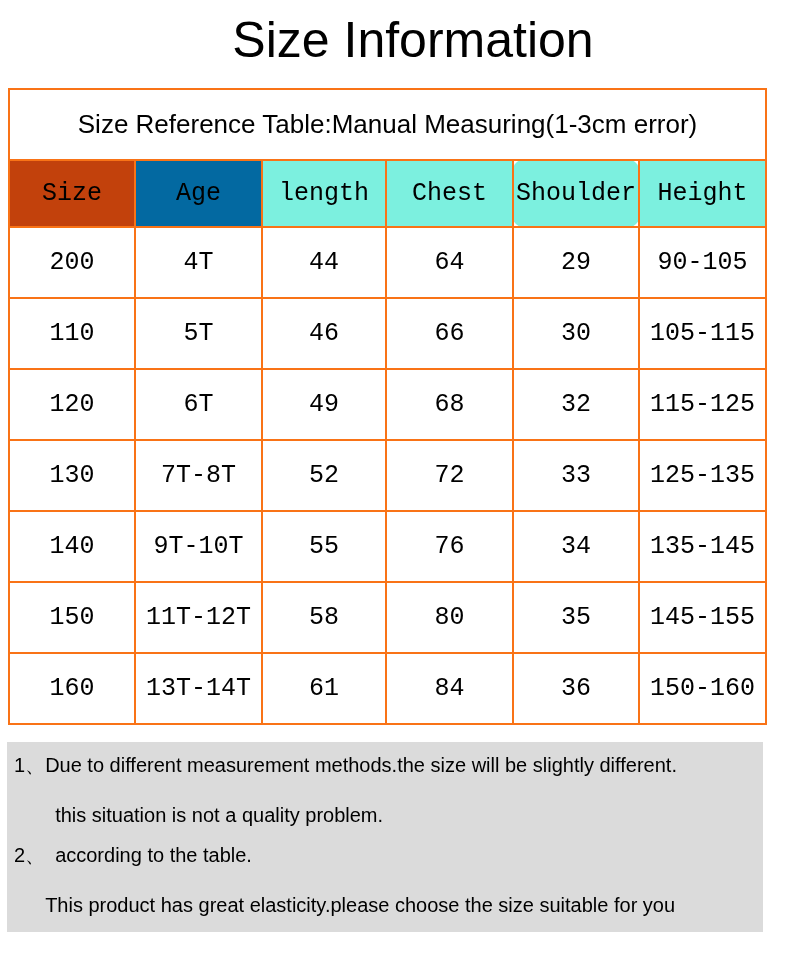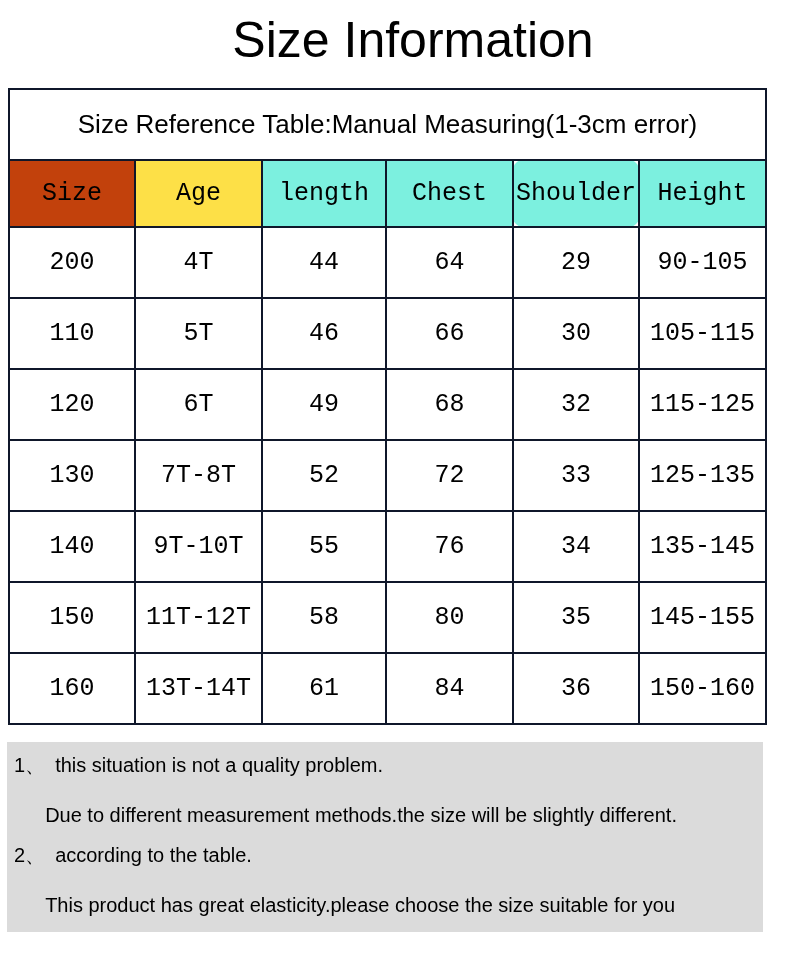--- a/index.html
+++ b/index.html
@@ -26,21 +26,21 @@
   }
   table.size-table {
     border-collapse: collapse;
     table-layout: fixed;
     margin-left: 8px;
     margin-top: 20px;
     width: 757px;
     border: 2px solid #000;
   }
   table.size-table td, table.size-table th {
-    border: 2px solid #0f172a;
+    border: 2px solid #f97316;
     text-align: center;
     vertical-align: middle;
     padding: 0;
     overflow: hidden;
   }
   td.caption-cell {
     height: 71px;
     background: #ffffff;
     font-family: "Liberation Sans", sans-serif;
     font-size: 26px;
@@ -97,21 +97,21 @@
     <col style="width:127px">
       <col style="width:126px">
       <col style="width:127px">
   </colgroup>
   <tbody>
     <tr>
       <td colspan="6" class="caption-cell">Size Reference Table:Manual Measuring(1-3cm error)</td>
     </tr>
     <tr class="header-row">
       <th style="background: #c2410c;">Size</th>
-      <th style="background: #fde047;">Age</th>
+      <th style="background: #0369a1;">Age</th>
       <th style="background: rgb(124, 240, 223);">length</th>
       <th style="background: rgb(124, 240, 223);">Chest</th>
       <th style="background: rgb(124, 240, 223); border-radius: 10px;">Shoulder</th>
       <th style="background: rgb(124, 240, 223);">Height</th>
     </tr>
     <tr class="data-row">
       <td>200</td>
       <td>4T</td>
       <td>44</td>
       <td>64</td>
@@ -166,22 +166,22 @@
       <td>36</td>
       <td>150-160</td>
     </tr>
   </tbody>
 </table>
 
 <div class="notes" style="background: rgb(219, 219, 219);">
   <div class="note-item">
     <span class="note-num">1、</span>
     <div class="note-lines">
+      <div class="note-line">Due to different measurement methods.the size will be slightly different.</div>
       <div class="note-line cont">this situation is not a quality problem.</div>
-      <div class="note-line">Due to different measurement methods.the size will be slightly different.</div>
     </div>
   </div>
   <div class="note-item second">
     <span class="note-num">2、</span>
     <div class="note-lines">
       <div class="note-line cont">according to the table.</div>
       <div class="note-line">This product has great elasticity.please choose the size suitable for you</div>
     </div>
   </div>
 </div>

